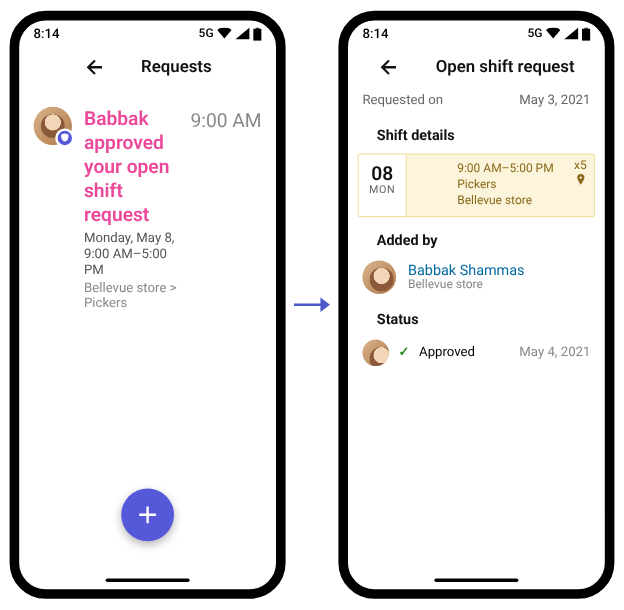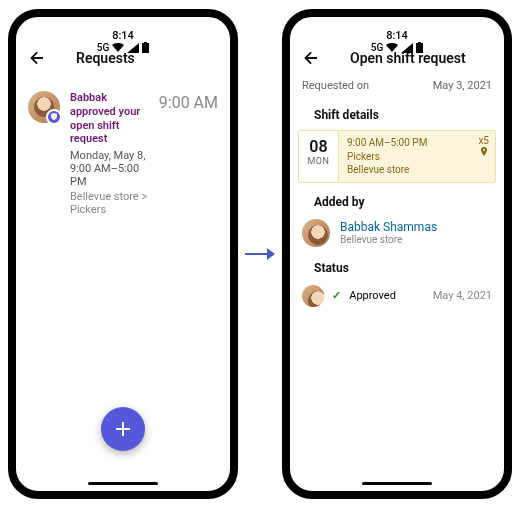--- a/index.html
+++ b/index.html
@@ -22,33 +22,33 @@
     position: relative;
     overflow: hidden;
     display: flex;
     flex-direction: column;
   }
   .statusbar {
     height: 22px;
     display: flex;
     align-items: center;
     justify-content: space-between;
-    padding: 12px 12px;
+    padding: 0 12px;
     font-size: 11px;
     font-weight: 500;
     color: #000;
-    flex-direction: column;
   }
   .status-icons { display: flex; align-items: center; gap: 3px; font-size: 10px; }
   .status-icons svg { display: block; }
   .topbar {
     display: flex;
     align-items: center;
     gap: 30px;
     padding: 8px 12px;
+    justify-content: center;
   }
   .topbar .back svg { display:block; }
   .topbar .title { font-size: 14px; font-weight: 600; color:#111; }
   .tabs {
     display: flex;
     border-bottom: 1px solid #ddd;
   }
   .tab {
     flex: 1;
     text-align: center;
@@ -82,40 +82,40 @@
     content:""; position:absolute; left:6px; top:6px; width:20px; height:20px;
     border-radius:50%; background:radial-gradient(circle at 50% 35%, #f3d6b8 40%, transparent 42%), #8a5a3a;
   }
   .badge-shield{
     position:absolute; right:-2px; bottom:-2px; width:16px; height:16px;
     background:#5558d9; border-radius:50%; border:2px solid #fff;
     display:flex; align-items:center; justify-content:center;
   }
   .badge-shield svg{ display:block; }
   .item-body { flex:1; }
-  .item-title { font-size: 11px; font-weight:600; color:#701a75; line-height:1.25; }
+  .item-title { font-size: 16px; font-weight:600; color:#ec4899; line-height:1.25; }
   .item-sub { font-size: 11px; color:#555; margin-top:3px; }
   .item-crumb { font-size: 11px; color:#888; margin-top:2px; }
   .item-time { font-size: 16px; color:#888; white-space:nowrap; padding-top:2px; }
   .fab {
     position:absolute; bottom:40px; left:50%; transform:translateX(-50%);
     width:44px; height:44px; border-radius:50%; background:#5558d9;
     display:flex; align-items:center; justify-content:center;
     box-shadow:0 3px 8px rgba(0,0,0,.3);
   }
   .fab svg{display:block;}
   .homebar{
     position:absolute; bottom:6px; left:50%; transform:translateX(-50%);
     width:70px; height:3px; background:#000; border-radius:2px;
   }
   .section-head{ font-size:12px; font-weight:700; color:#111; padding: 8px 24px 4px; }
   .req-row{ display:flex; justify-content:space-between; padding:4px 12px 8px; font-size:11px; color:#666;align-items:flex-end; }
   .shift-card{
     margin:4px 8px; background:#fdf4dc; border:1px solid #f0e0a8;
-    display:flex; border-radius:2px;
+    display:flex; border-radius:2px;gap:34px;
   }
   .shift-date{ width:40px; text-align:center; padding:6px 0; background:#fff; border-right:1px solid #f0e0a8;}
   .shift-date .num{ font-size:16px; font-weight:600; color:#111;}
   .shift-date .dow{ font-size:9px; color:#666; letter-spacing:.5px;}
   .shift-body{ flex:1; padding:5px 8px; font-size:10px; color:#8a6a1a; line-height:1.35; position:relative;}
   .shift-side{ position:absolute; right:6px; top:3px; font-size:10px; color:#8a6a1a; text-align:right; line-height:1.3;}
   .person-row{ display:flex; align-items:center; gap:10px; padding:6px 12px; }
   .person-row .avatar{ width:28px; height:28px; flex:0 0 28px;}
   .person-name{ font-size:12px; color:#0369a1; }
   .person-sub{ font-size:10px; color:#888; }

